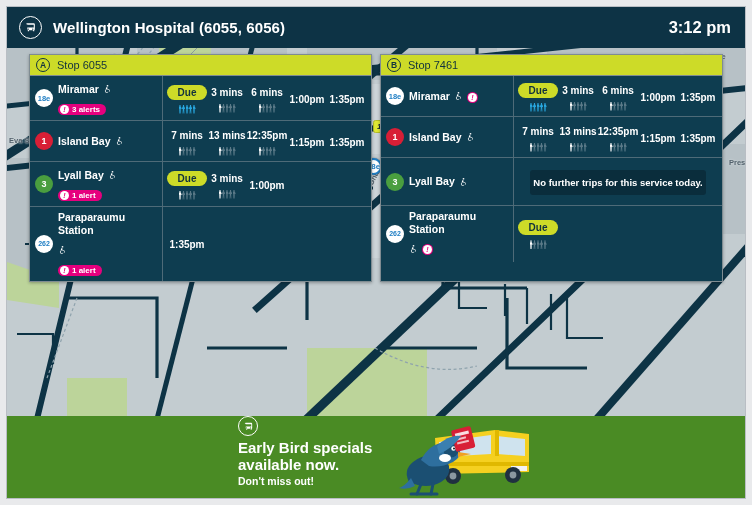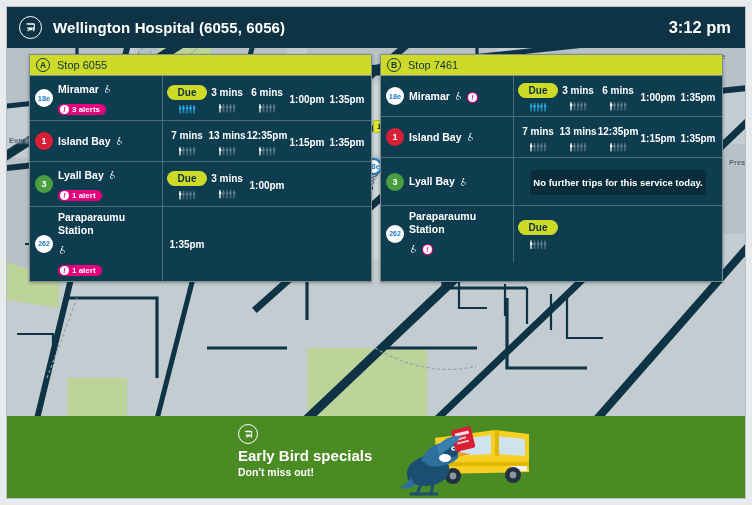--- a/index.html
+++ b/index.html
@@ -212,21 +212,21 @@
     width: 100%; height: 82px;
     background: #4a8b24;
     overflow: hidden;
   }
   .ad-inner {
     position: absolute; left: 50%; top: 0;
     transform: translateX(-50%);
     width: 320px; height: 100%;
     display: flex; align-items: flex-start;
   }
-  .ad-text { padding-top: 8px; width: 175px; }
+  .ad-text { width: 175px; }
   .ad-icon {
     width: 20px; height: 20px; border-radius: 50%;
     border: 1.4px solid #ffffff;
     display: flex; align-items: center; justify-content: center;
     margin-left: 22px; margin-bottom: 4px;
   }
   .ad-h {
     color: #ffffff; font-size: 15px; font-weight: bold;
     line-height: 1.12; margin-left: 22px;
   }
@@ -777,20 +777,21 @@
 
   <div class="ad">
     <div class="ad-inner">
       <div class="ad-text">
         <div class="ad-icon">
           <svg width="11" height="11" viewBox="0 0 24 24" fill="#ffffff">
             <path d="M4 6a2 2 0 012-2h12a2 2 0 012 2v9a2 2 0 01-1 1.7V19h-2.2v-2H9.2v2H7v-2.3A2 2 0 016 15V6zm2 1v5h12V7H6zm1.8 6.8a1.2 1.2 0 100 2.4 1.2 1.2 0 000-2.4zm8.4 0a1.2 1.2 0 100 2.4 1.2 1.2 0 000-2.4z"></path>
           </svg>
         </div>
         <div class="ad-h">Early Bird specials</div>
+        <div class="ad-h">available now.</div>
         <div class="ad-sub">Don't miss out!</div>
       </div>
       <div class="ad-art">
         <svg width="145" height="82" viewBox="0 0 145 82">
 
           <g>
             <path d="M44 22 L104 14 L138 18 L138 56 L46 58 Z" fill="#f5d020"></path>
             <path d="M48 26 L100 19 L100 38 L48 41 Z" fill="#cfe3ee"></path>
             <path d="M106 20 L134 23 L134 40 L106 38 Z" fill="#cfe3ee"></path>
             <rect x="46" y="46" width="92" height="4" fill="#e0b800"></rect>

